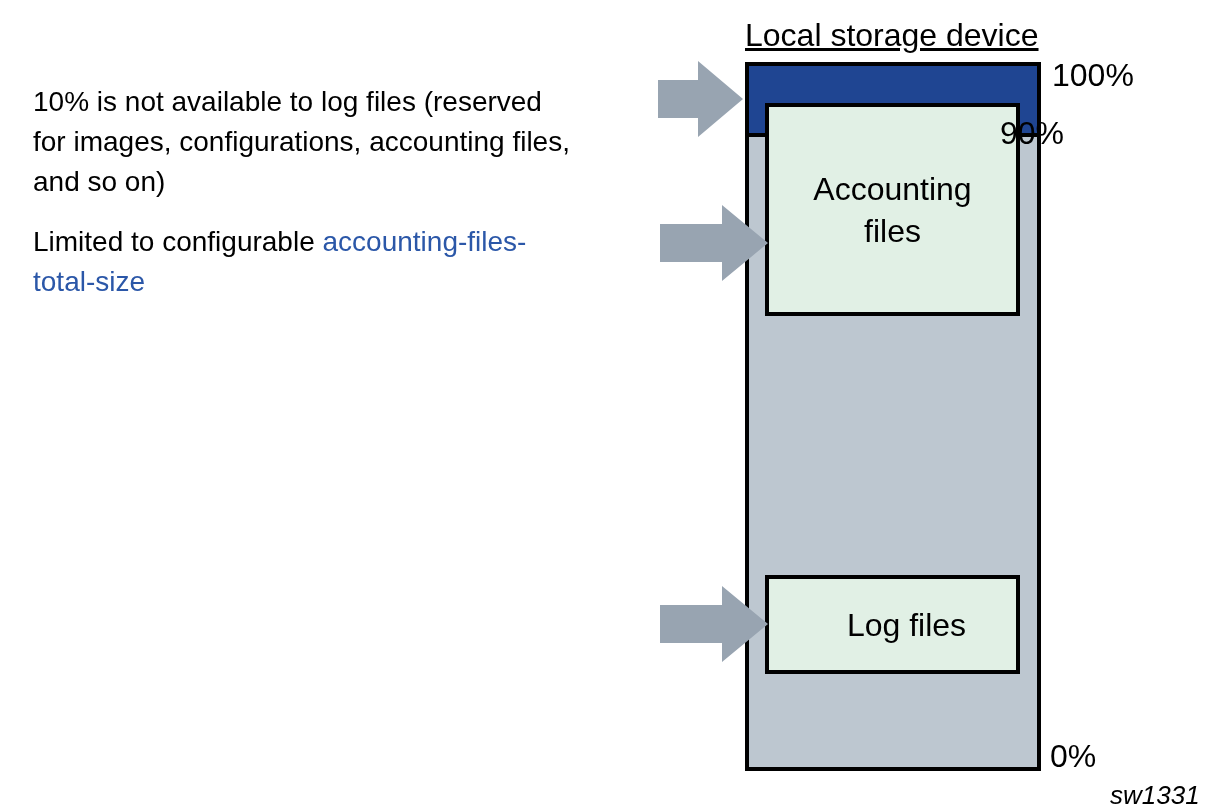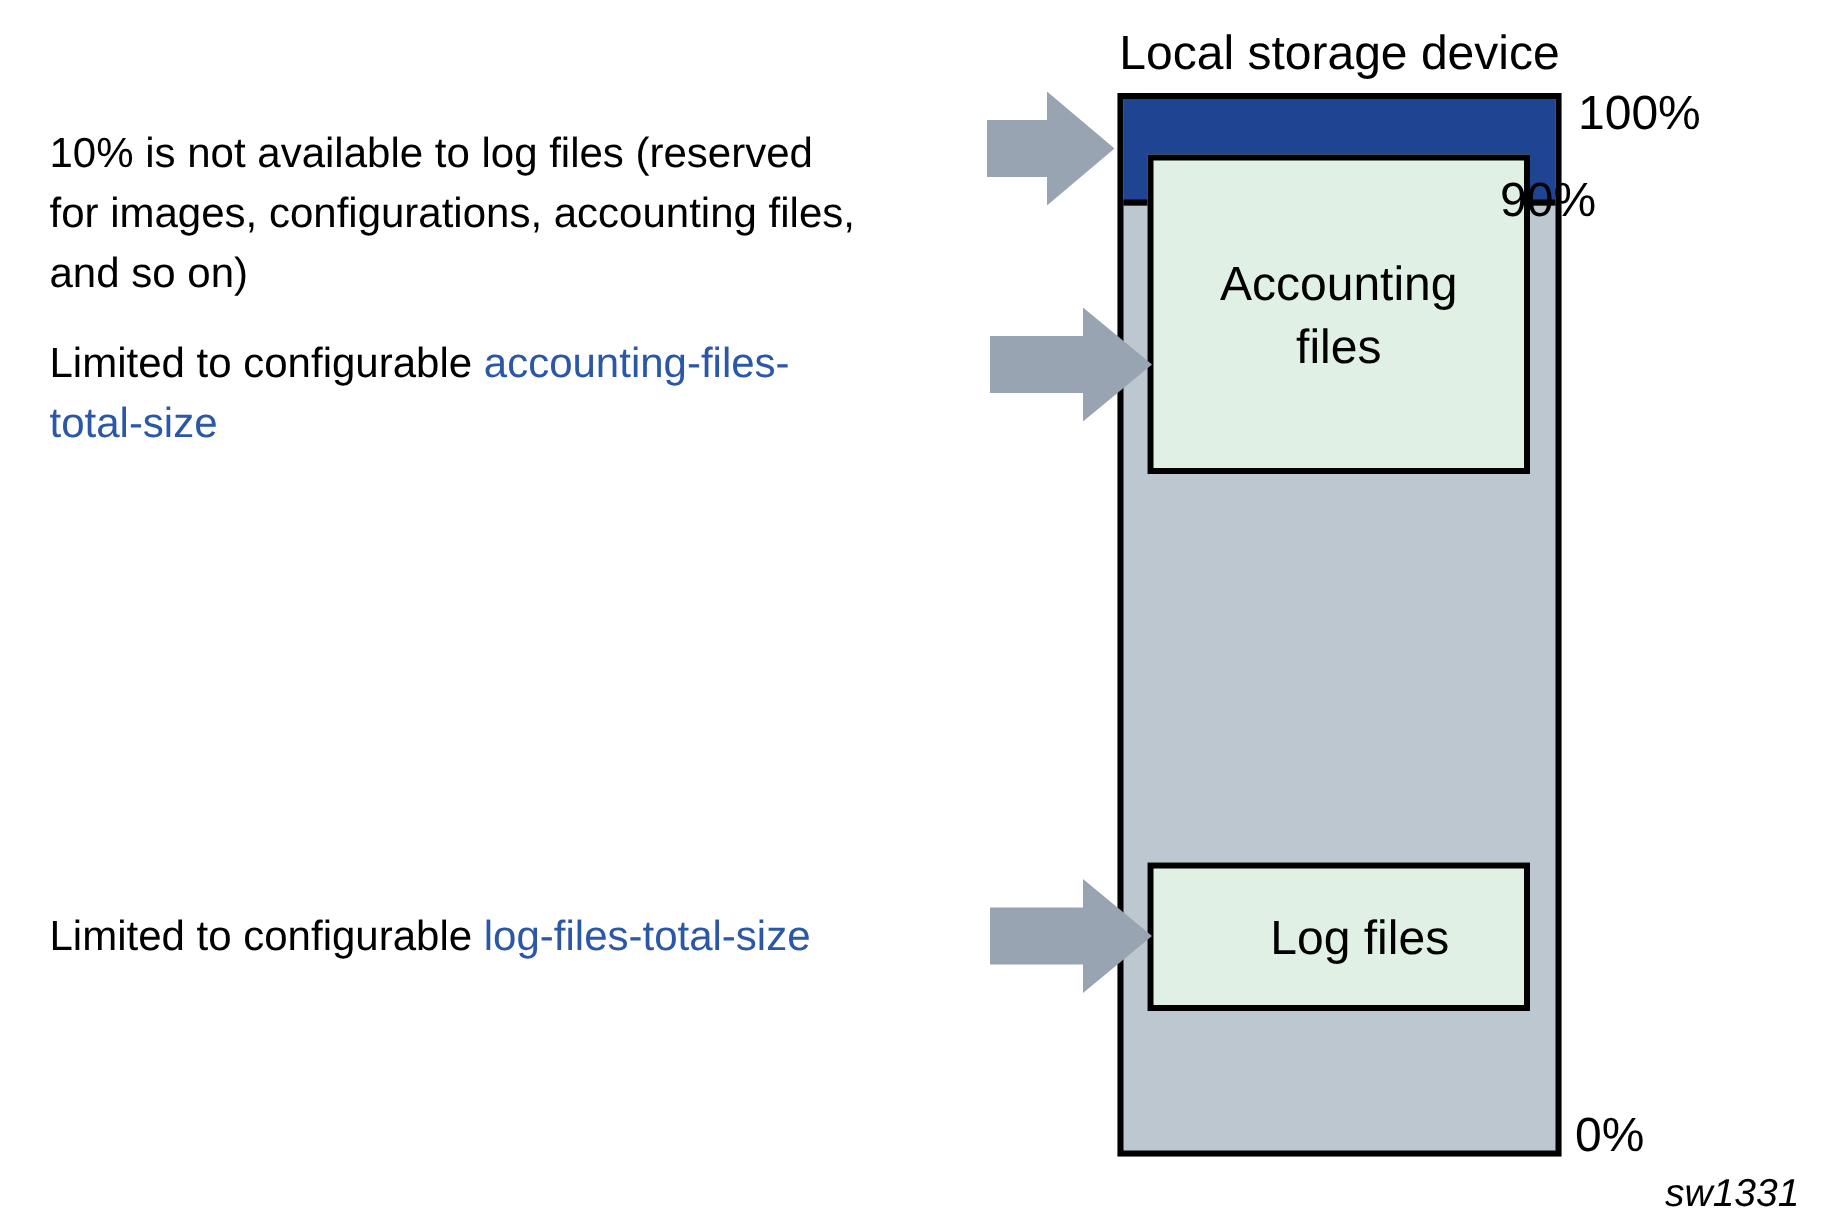--- a/index.html
+++ b/index.html
@@ -9,23 +9,24 @@
     height: 811px;
     background: #ffffff;
     font-family: "Liberation Sans", sans-serif;
     color: var(--text-black, #000000);
     overflow: hidden;
   }
   .abs { position: absolute; }
 
   .diagram-title {
     left: 745px; top: 16px; width: 296px;
-    text-align: center;
+    text-align: left;
     font-size: 32px; line-height: 38px;
     white-space: nowrap;
+    text-decoration: underline;
   }
 
   .storage-bar {
     left: 745px; top: 62px;
     width: 296px; height: 709px;
     box-sizing: border-box;
     border: 4px solid var(--border-black, #000000);
     background: var(--storage-gray, #bdc7d0);
   }
   .reserved-section {
@@ -124,19 +125,16 @@
 
   <div class="abs note note-accounting">
     <div>
       <span>Limited to configurable </span><span class="cfg-link">accounting-files-</span>
     </div>
     <div>
       <span class="cfg-link">total-size</span>
     </div>
   </div>
 
-  <div class="abs note note-log">
-    <span>Limited to configurable </span><span class="cfg-link">log-files-total-size</span>
-  </div>
 
   <div class="abs watermark">sw1331</div>
 
 </div>
 
 </body></html>

